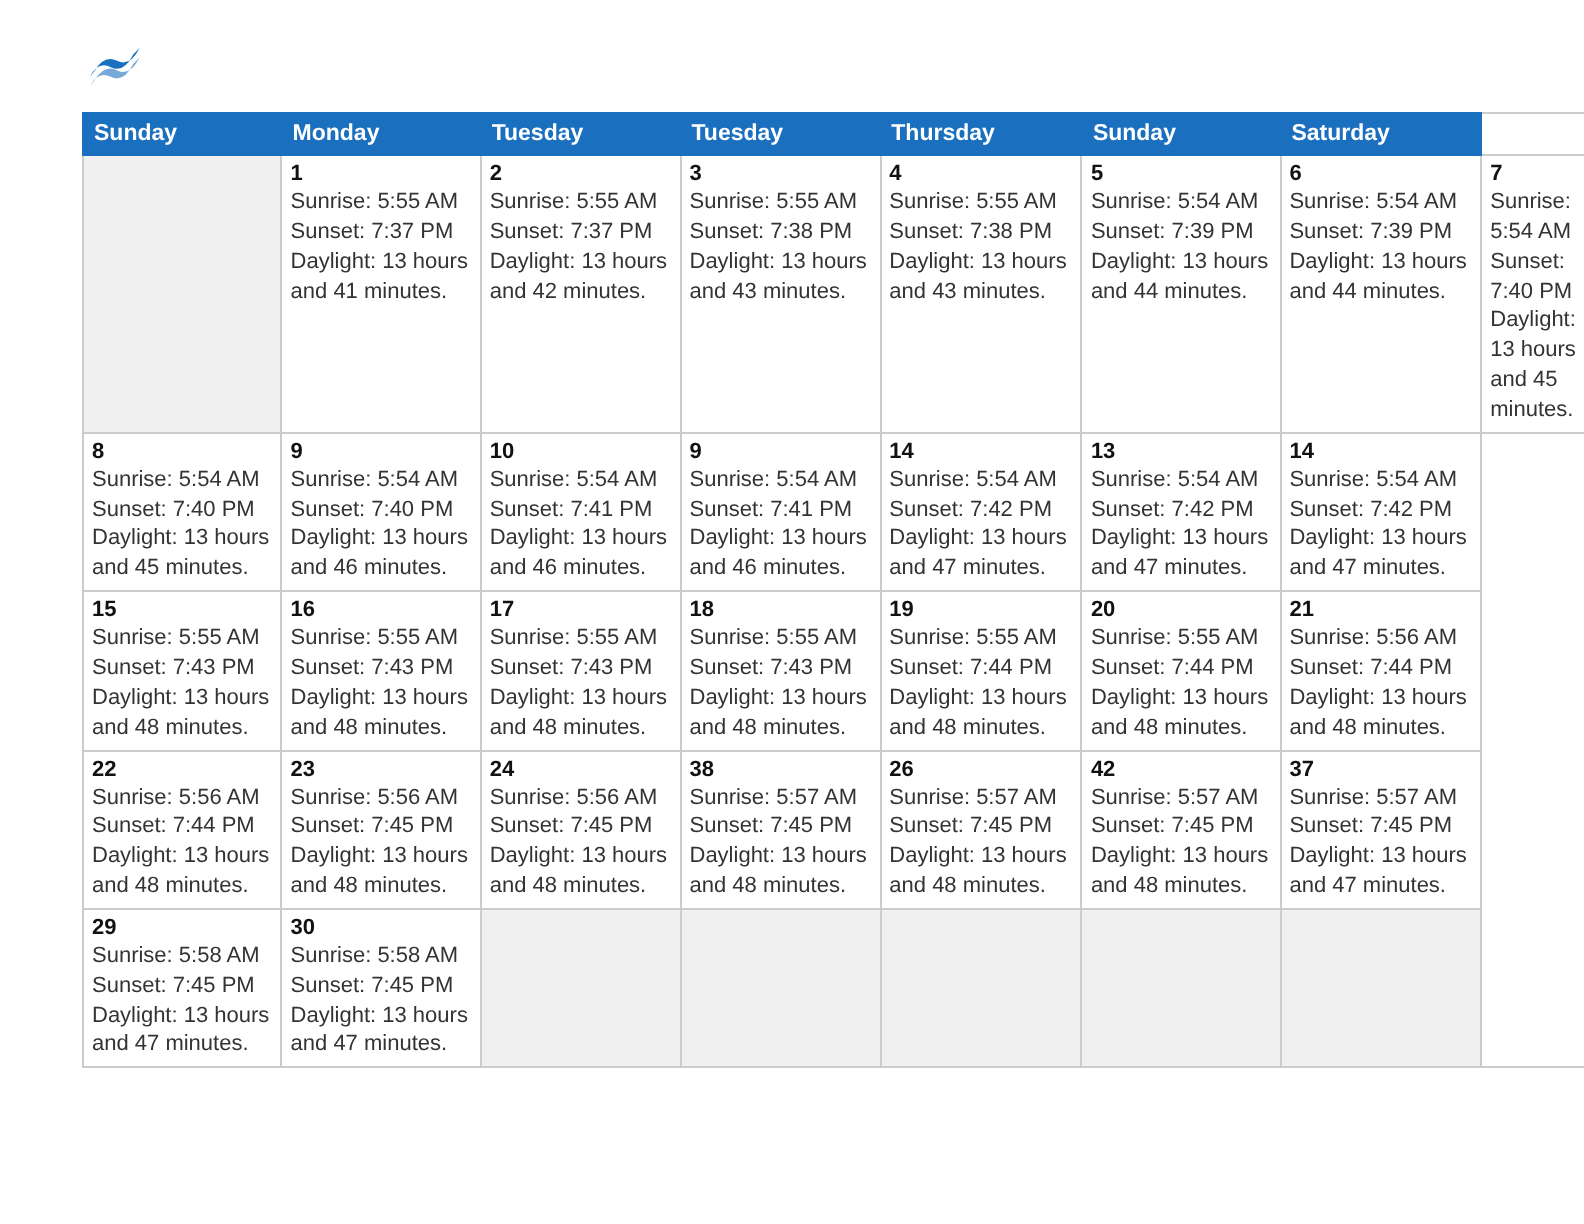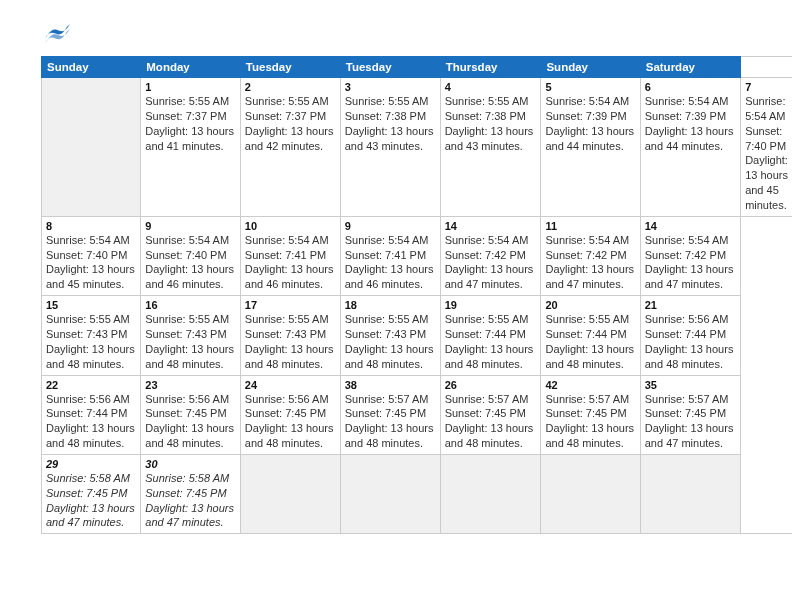--- a/index.html
+++ b/index.html
@@ -83,21 +83,20 @@
       display: block;
       margin-bottom: 1px;
     }
     .day-info {
       font-size: 11px;
       line-height: 1.35;
       color: #333;
     }
     tr.last-row td {
       height: 58px;
-      font-style: italic;
     }
   </style>
 </head>
 <body>
 
 <div class="page">
   <div class="header">
     <div class="logo">
       <svg class="logo-icon" viewBox="0 0 40 40">
 
@@ -176,21 +175,21 @@
           </td>
           <td>
             <span class="day-num">9</span>
             <div class="day-info">Sunrise: 5:54 AM<br>Sunset: 7:41 PM<br>Daylight: 13 hours<br>and 46 minutes.</div>
           </td>
           <td>
             <span class="day-num">14</span>
             <div class="day-info">Sunrise: 5:54 AM<br>Sunset: 7:42 PM<br>Daylight: 13 hours<br>and 47 minutes.</div>
           </td>
           <td>
-            <span class="day-num">11</span>
+            <span class="day-num">13</span>
             <div class="day-info">Sunrise: 5:54 AM<br>Sunset: 7:42 PM<br>Daylight: 13 hours<br>and 47 minutes.</div>
           </td>
           <td>
             <span class="day-num">14</span>
             <div class="day-info">Sunrise: 5:54 AM<br>Sunset: 7:42 PM<br>Daylight: 13 hours<br>and 47 minutes.</div>
           </td>
         </tr>
         <tr>
           <td>
             <span class="day-num">15</span>
@@ -240,21 +239,21 @@
           </td>
           <td>
             <span class="day-num">26</span>
             <div class="day-info">Sunrise: 5:57 AM<br>Sunset: 7:45 PM<br>Daylight: 13 hours<br>and 48 minutes.</div>
           </td>
           <td>
             <span class="day-num">42</span>
             <div class="day-info">Sunrise: 5:57 AM<br>Sunset: 7:45 PM<br>Daylight: 13 hours<br>and 48 minutes.</div>
           </td>
           <td>
-            <span class="day-num">35</span>
+            <span class="day-num">37</span>
             <div class="day-info">Sunrise: 5:57 AM<br>Sunset: 7:45 PM<br>Daylight: 13 hours<br>and 47 minutes.</div>
           </td>
         </tr>
         <tr class="last-row">
           <td>
             <span class="day-num">29</span>
             <div class="day-info">Sunrise: 5:58 AM<br>Sunset: 7:45 PM<br>Daylight: 13 hours<br>and 47 minutes.</div>
           </td>
           <td>
             <span class="day-num">30</span>

